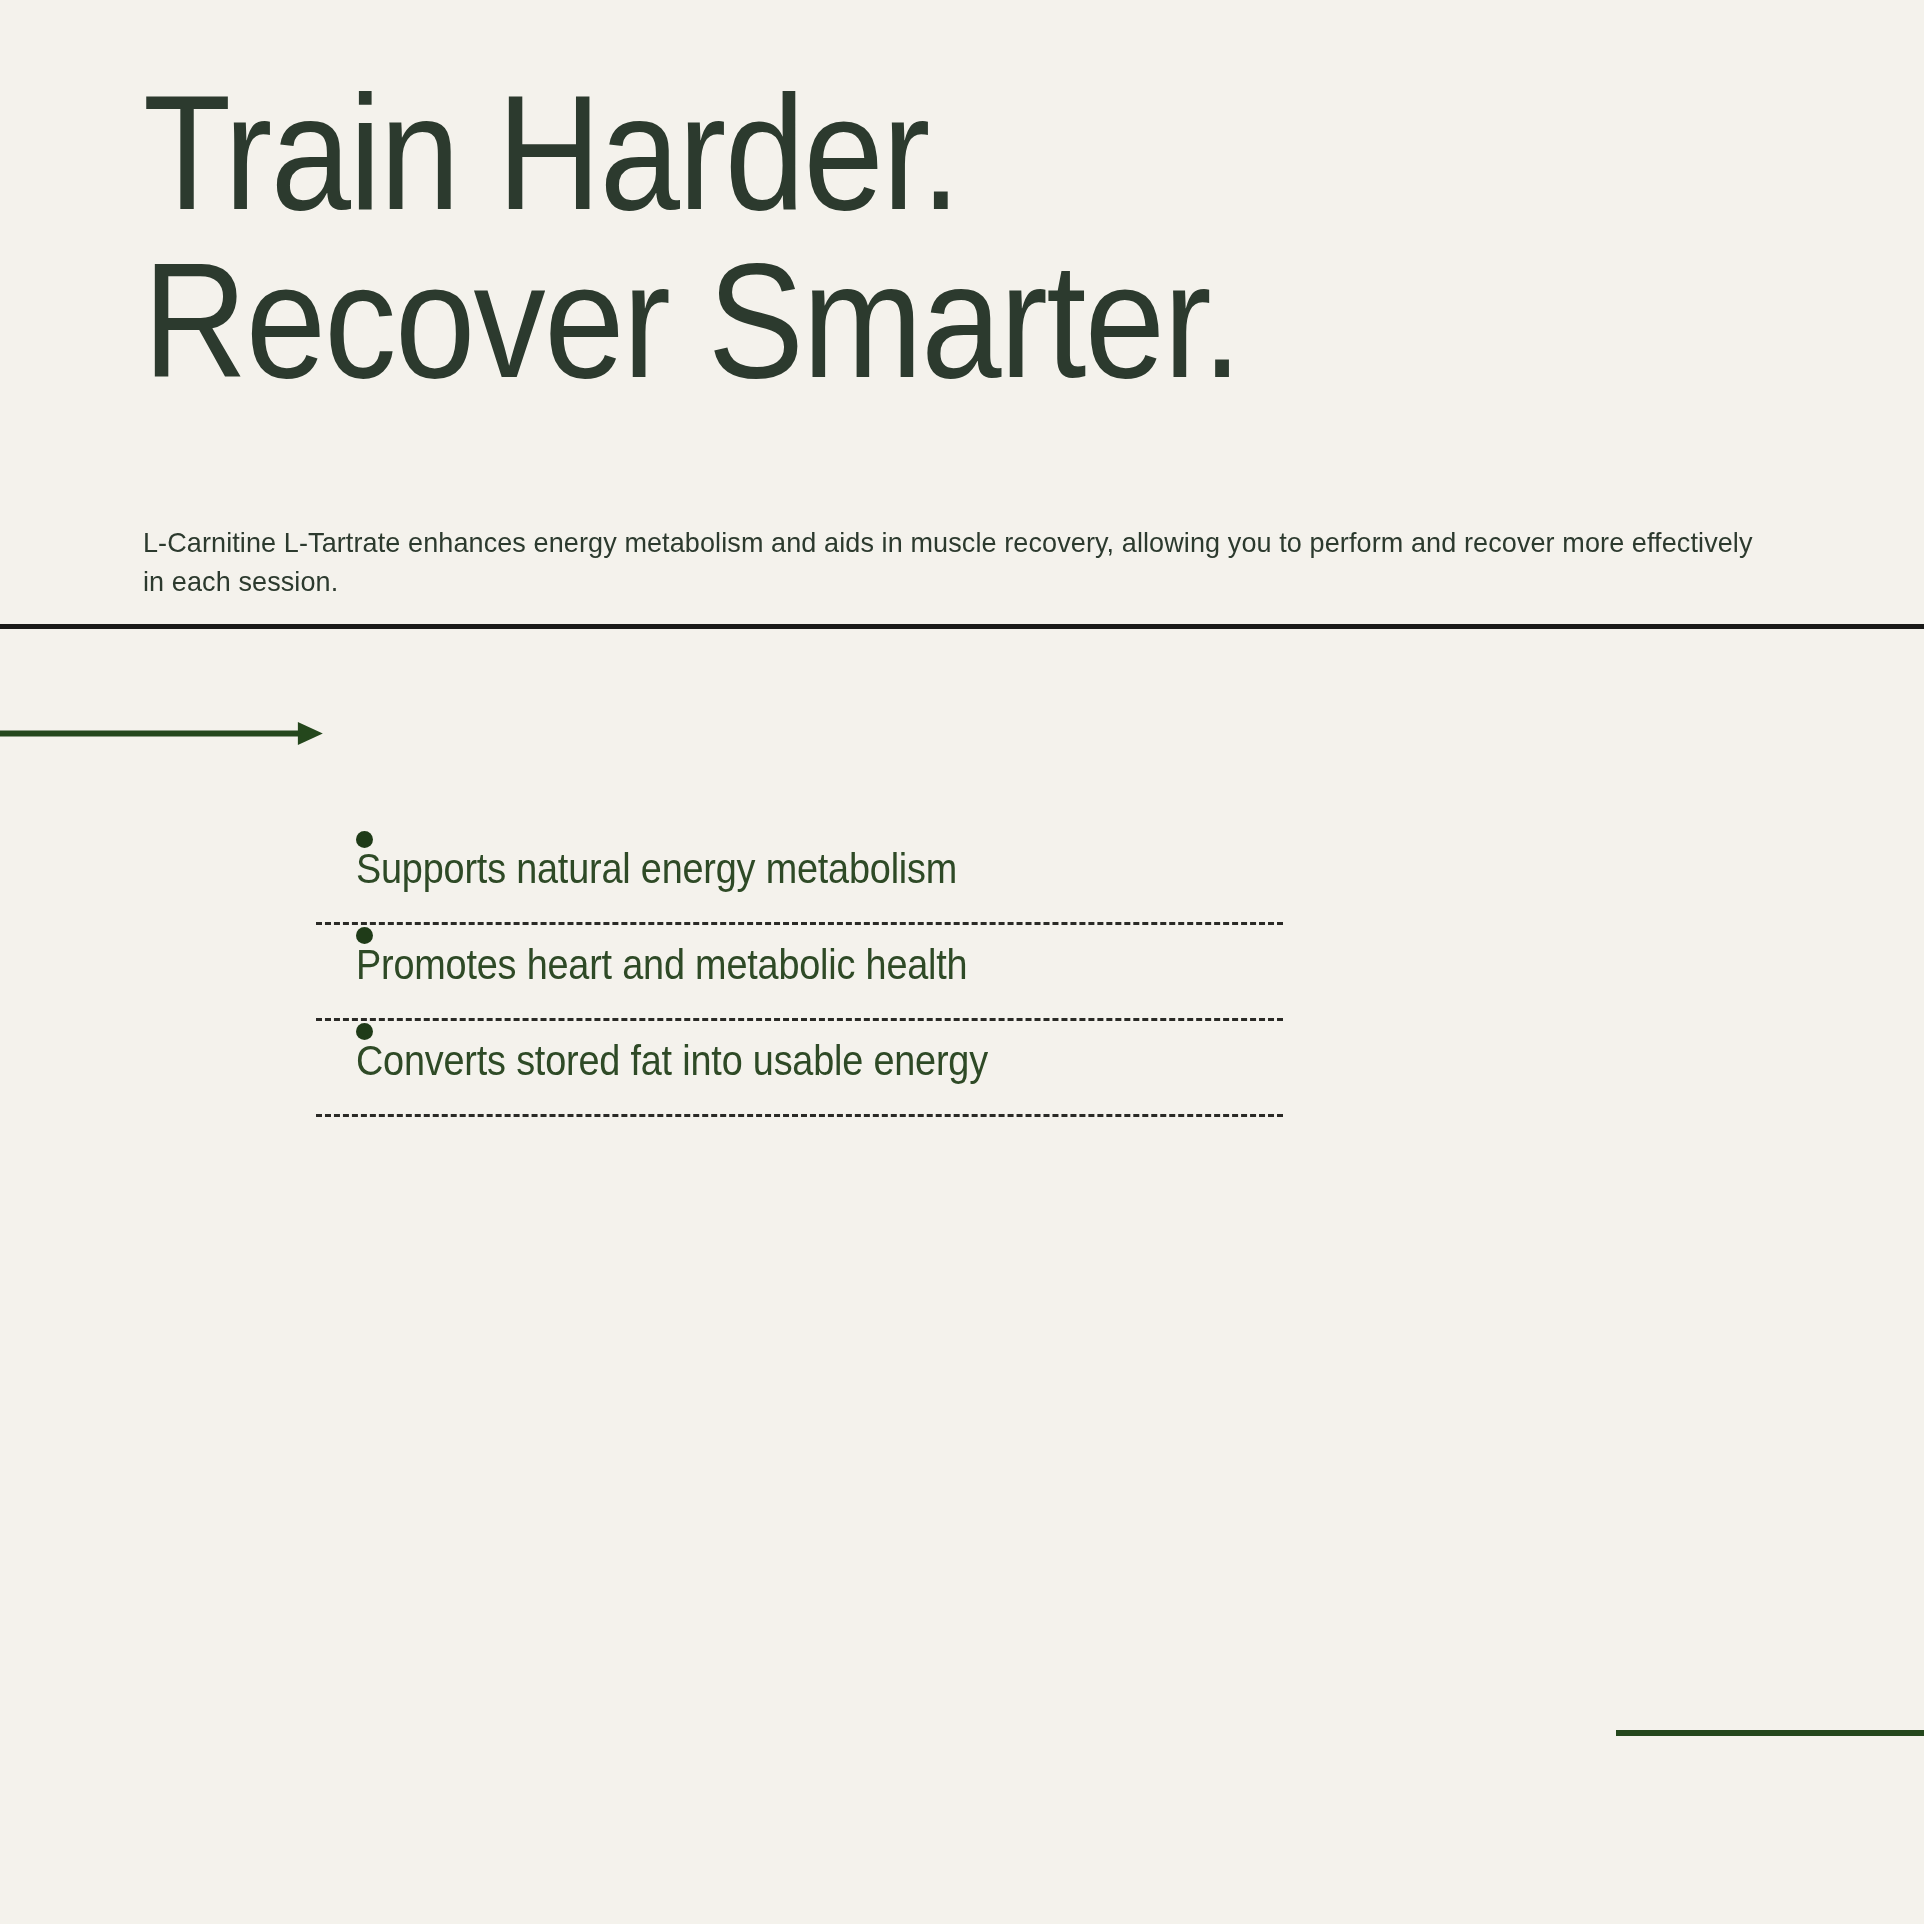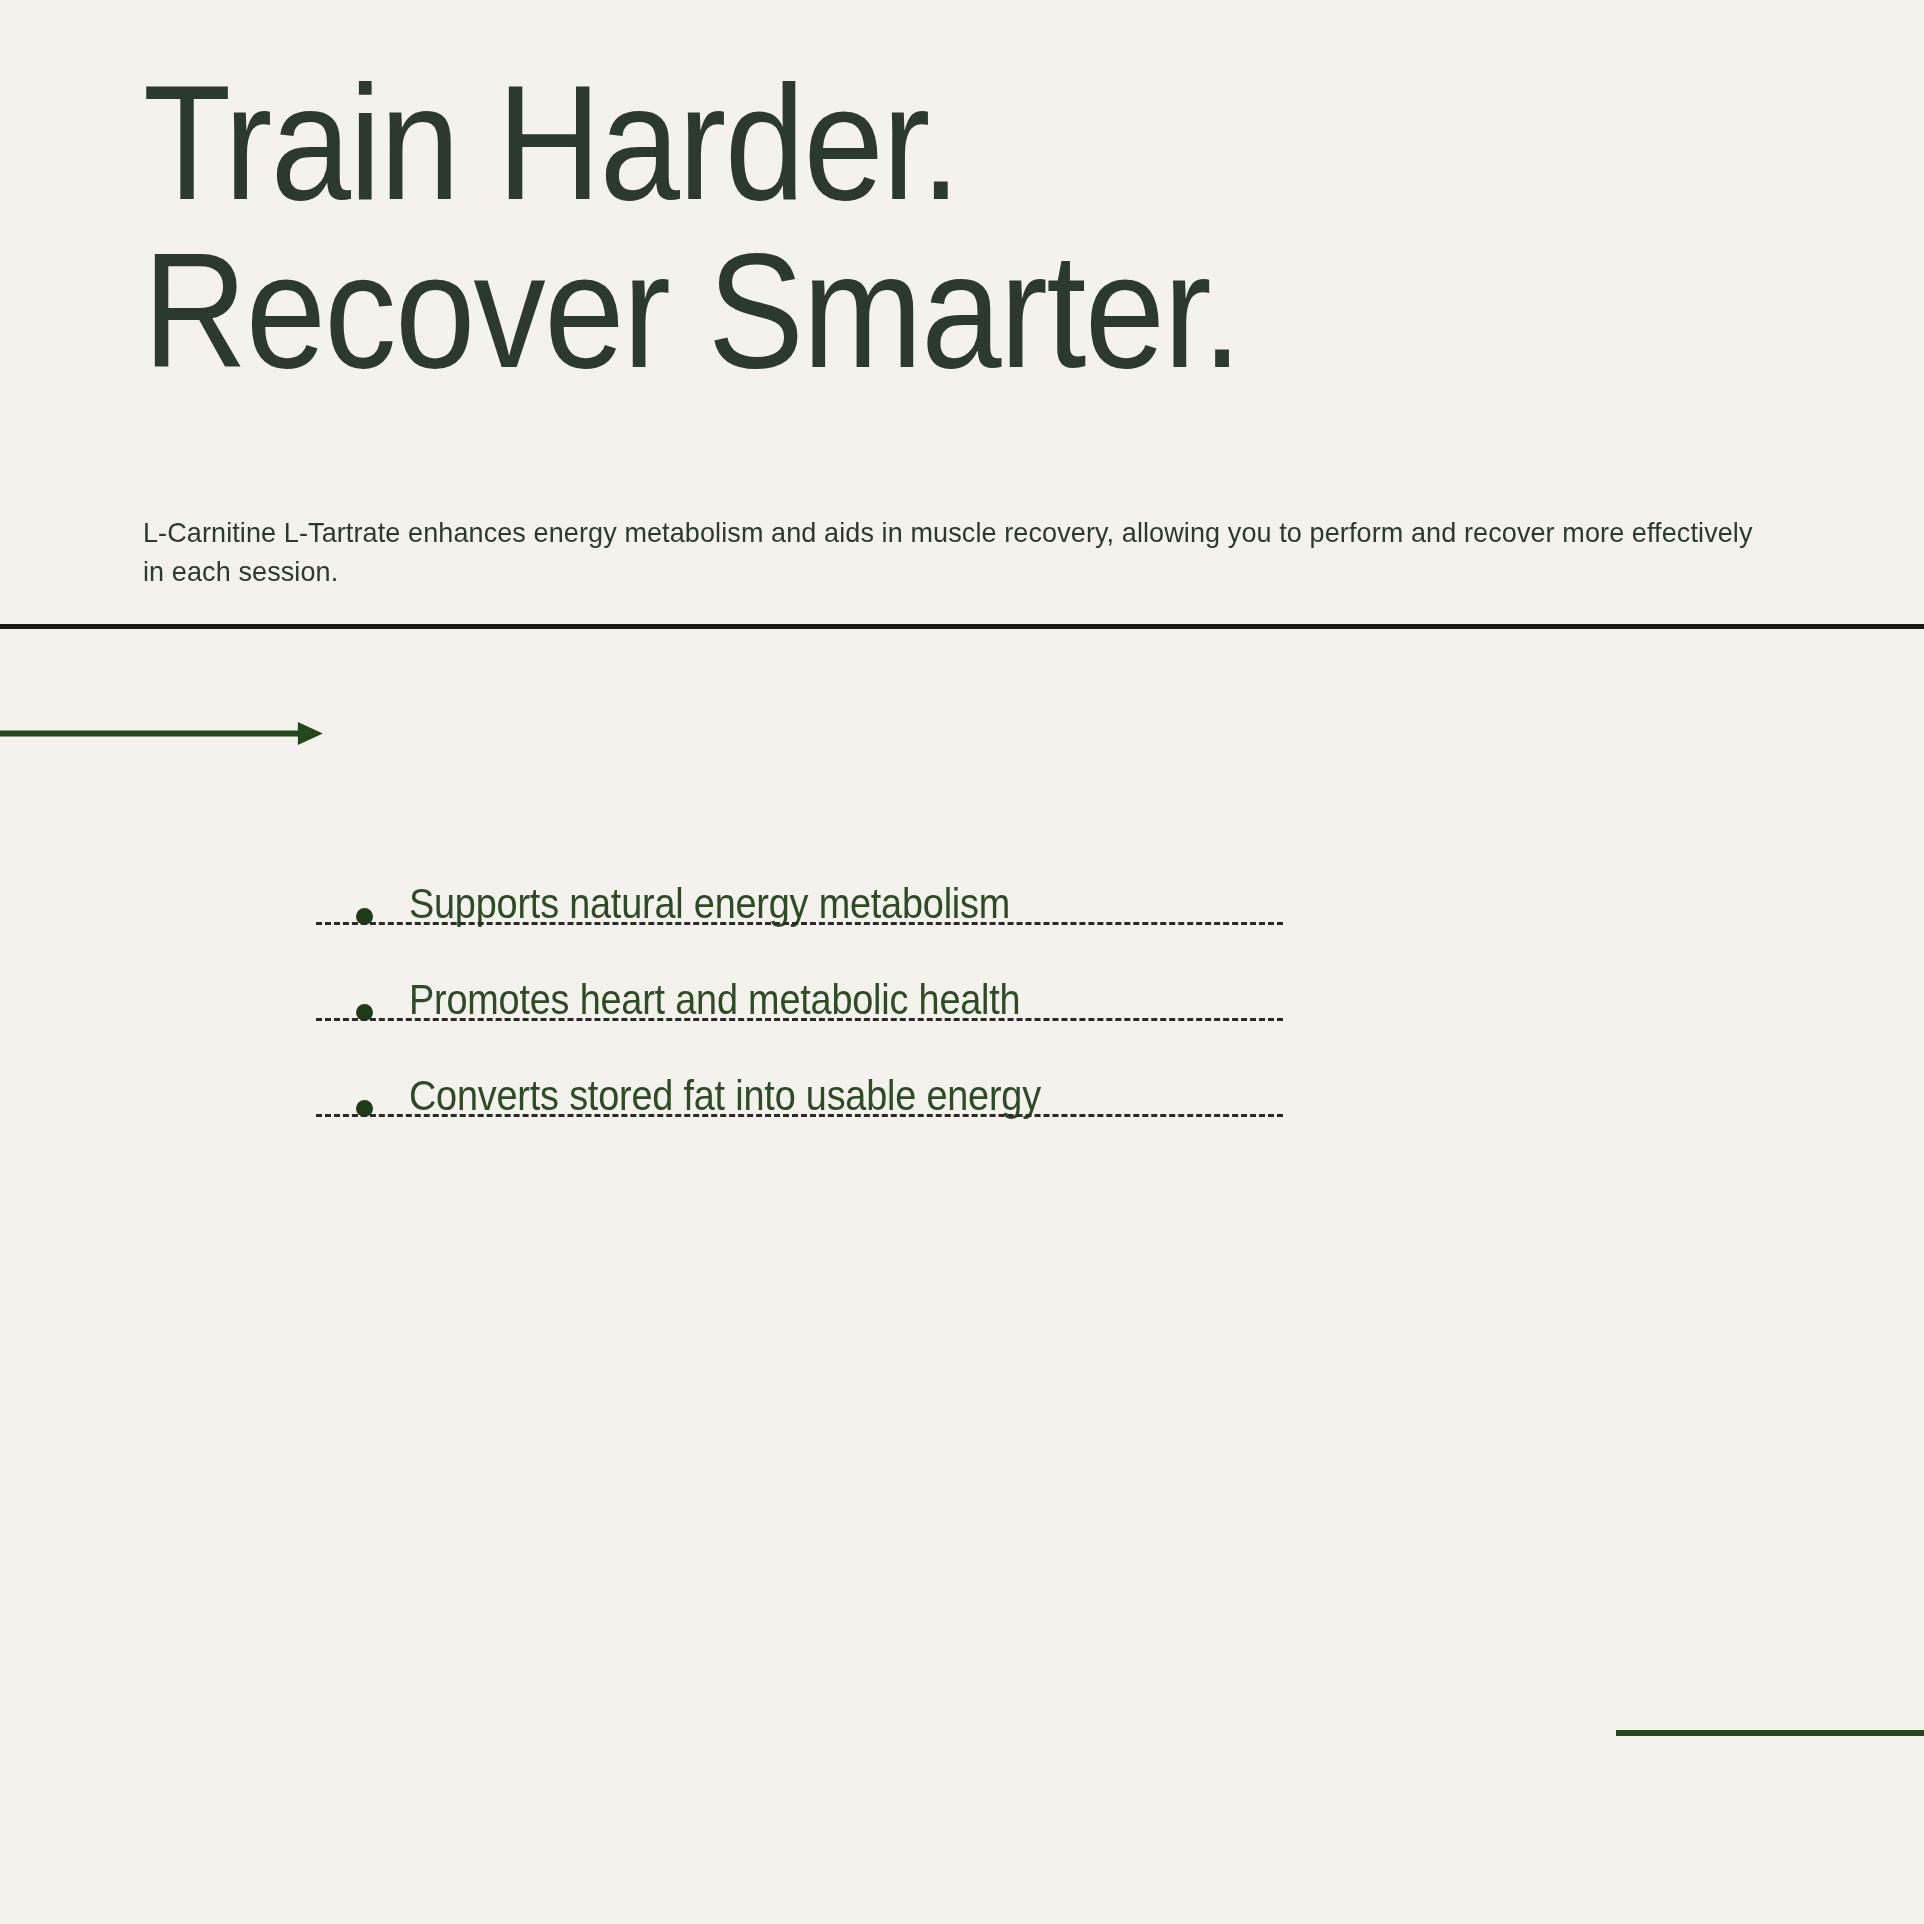--- a/index.html
+++ b/index.html
@@ -20,21 +20,21 @@
     left: 0; top: 0;
     width: 1925px;
     height: 1925px;
     background: #f4f2ec;
   }
 
   
   .header {
     position: absolute;
     left: 143px;
-    top: 65px;
+    top: 75px;
     width: 1693px;
   }
 
   .headline {
     font-family: "Liberation Sans", sans-serif;
     font-weight: 400;
     font-size: 164px;
     line-height: 0.95;
     letter-spacing: -1.8px;
     color: #2c3a2e;
@@ -92,23 +92,24 @@
     left: 316px;
     top: 829px;
     width: 967px;
   }
   .feature-row {
     position: relative;
     height: 96px;
   }
   .feature-item {
     display: flex;
-    align-items: flex-end;
+    align-items: flex-start;
     height: 96px;
     padding-left: 40px;
+    flex-direction: column;
   }
   .bullet-dot {
     width: 17px;
     height: 17px;
     border-radius: 50%;
     background: #1f3b18;
     flex: 0 0 auto;
     margin-right: 36px;
     margin-top: 1.8px;
   }

